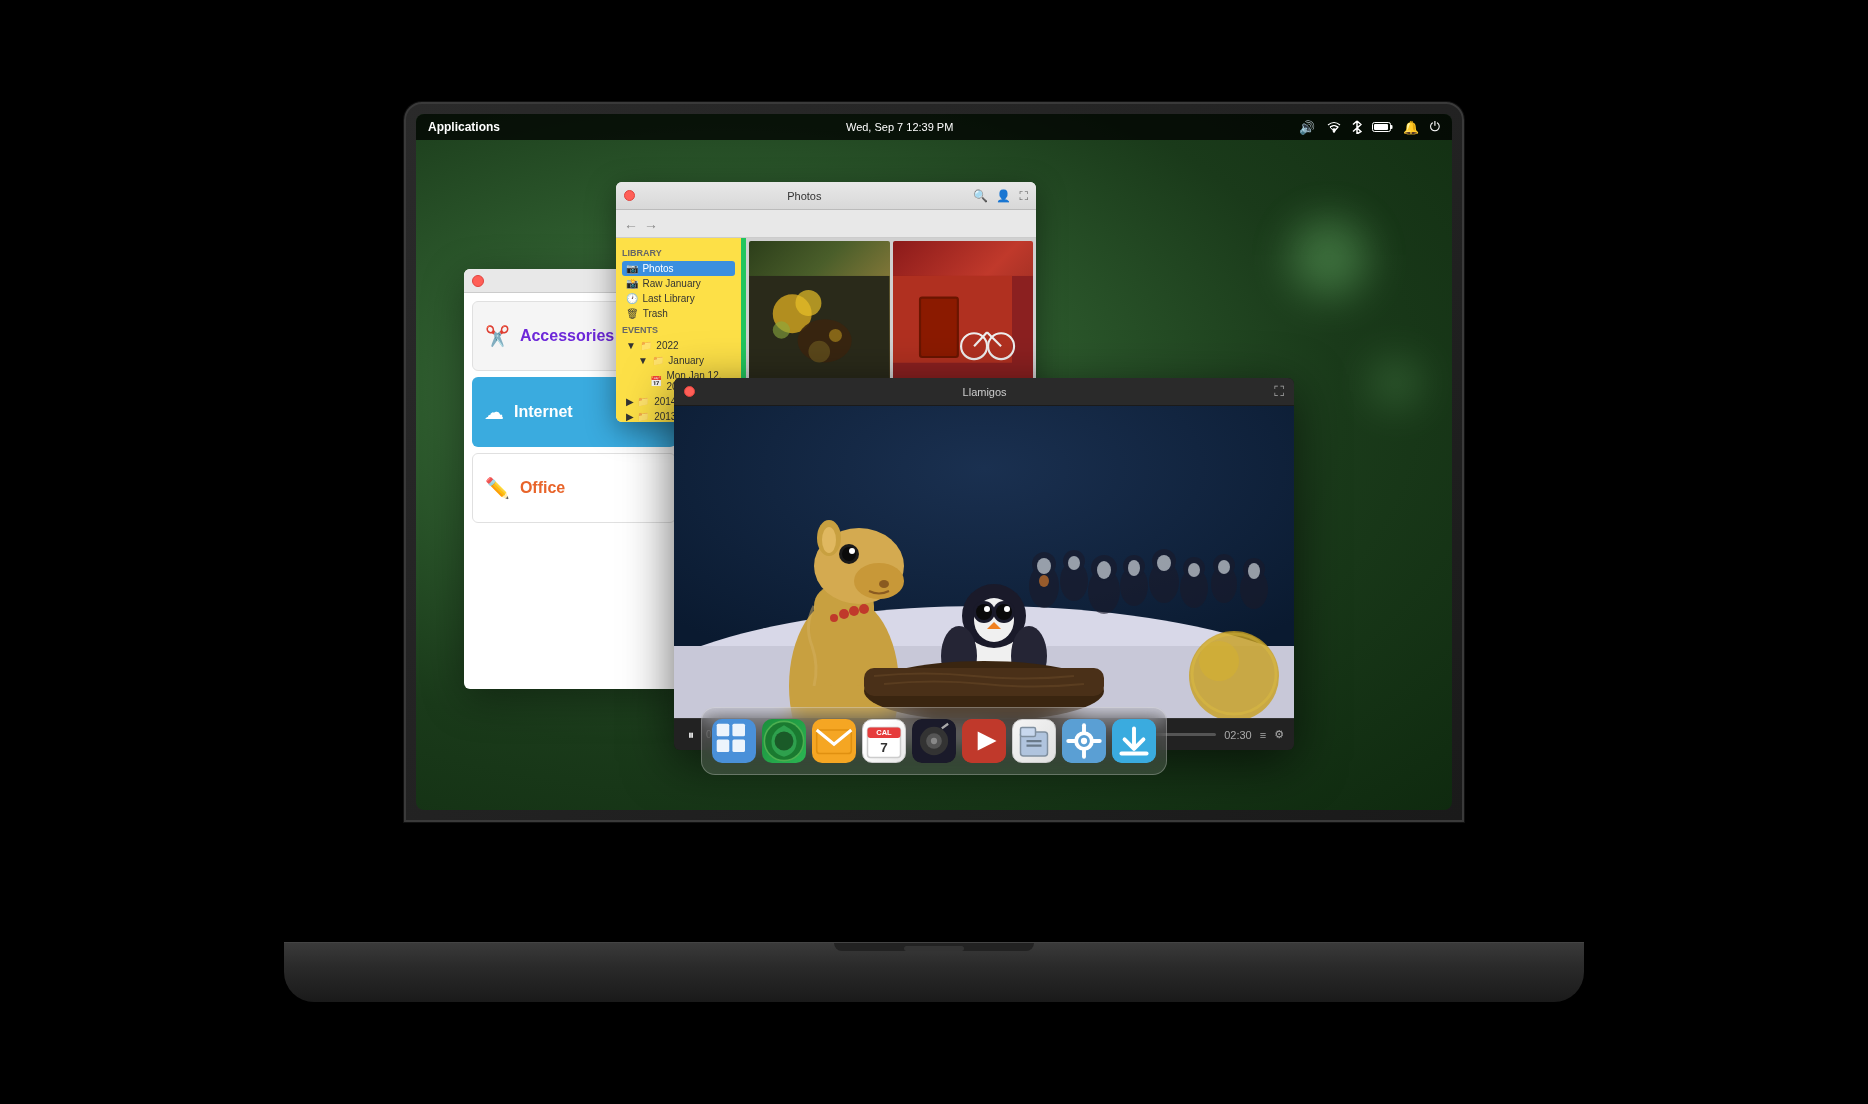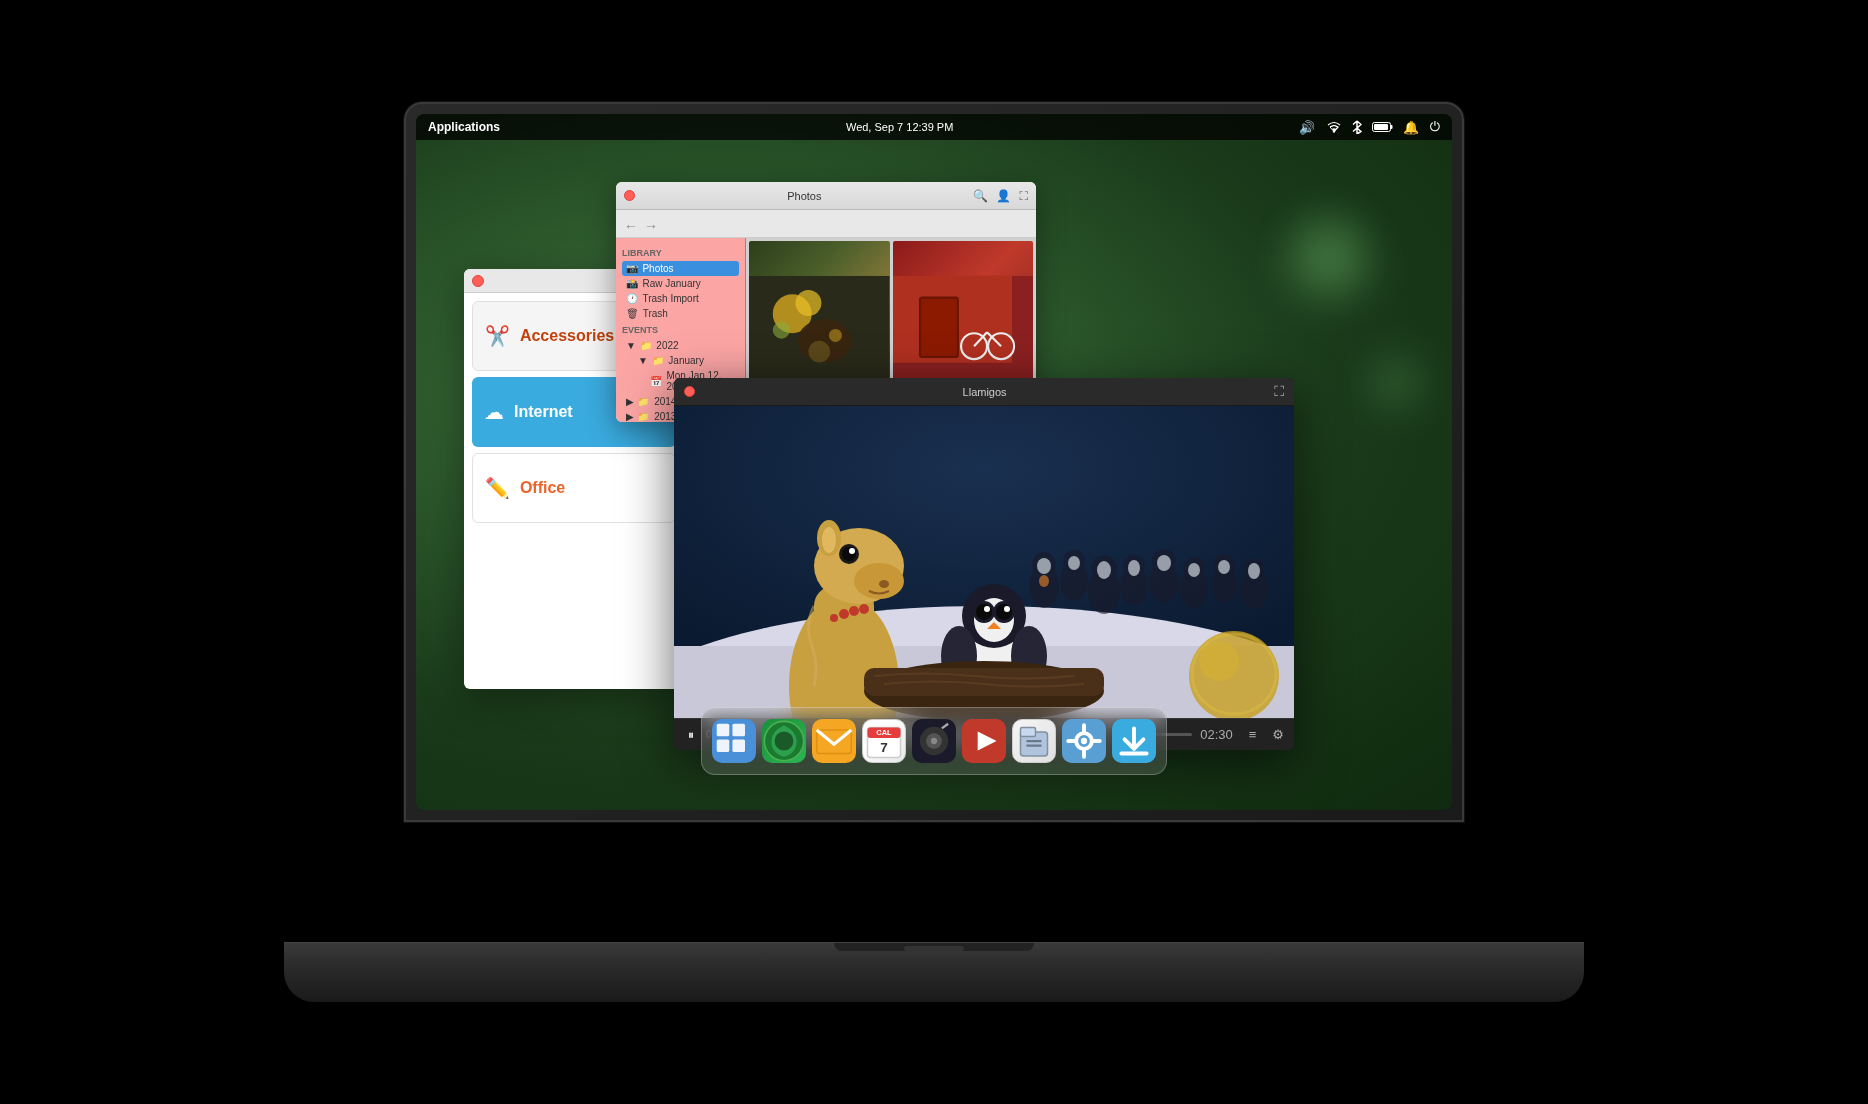--- a/index.html
+++ b/index.html
@@ -211,21 +211,21 @@
       background: #3aabdf;
     }
     .app-menu-item.orange-light {
       background: #fff;
       border: 1px solid #e0e0e0;
     }
     .app-menu-item-label {
       font-size: 16px;
       font-weight: 600;
     }
-    .item-accessories { color: #c2410c; }
+    .item-accessories { color: #6d28d9; }
     .item-education { color: #fff; font-family: Georgia, serif; }
     .item-internet { color: #fff; }
     .item-office { color: #e8642a; }
 
     
     .photos-window {
       position: absolute;
       top: 68px;
       left: 200px;
       width: 420px;
@@ -269,22 +269,22 @@
       align-items: center;
       padding: 0 8px;
       gap: 6px;
     }
     .photos-content {
       display: flex;
       height: calc(100% - 56px);
     }
     .photos-sidebar {
       width: 130px;
-      background: #fca5a5;
-      border-right: 1px solid #22c55e;
+      background: #fde047;
+      border-right: 5px solid #22c55e;
       padding: 6px;
       font-size: 10px;
       overflow: hidden;
     }
     .sidebar-section-title {
       font-size: 9px;
       color: #666;
       font-weight: 600;
       text-transform: uppercase;
       margin-bottom: 3px;
@@ -401,23 +401,23 @@
     }
     .video-progress-fill {
       height: 100%;
       background: #fff;
       border-radius: 2px;
       width: 52%;
     }
     .video-right-controls {
       display: flex;
       align-items: center;
-      gap: 16px;
+      gap: 8px;
       color: #aaa;
-      font-size: 13px;
+      font-size: 11px;
     }
 
     
     .bokeh {
       position: absolute;
       border-radius: 50%;
       opacity: 0.3;
       filter: blur(20px);
       background: #90ee90;
     }
@@ -529,21 +529,21 @@
             <div class="sidebar-item active">
               <span>📷</span>
                 <span>Photos</span>
             </div>
             <div class="sidebar-item">
               <span>📸</span>
                 <span>Raw January</span>
             </div>
             <div class="sidebar-item">
               <span>🕐</span>
-                <span>Trash Import</span>
+                <span>Last Library</span>
             </div>
             <div class="sidebar-item">
               <span>🗑</span>
                 <span>Trash</span>
             </div>
             <div class="sidebar-section-title">Events</div>
             <div class="sidebar-item">
               <span>▼</span>
                 <span>📁</span>
                 <span>2022</span>

